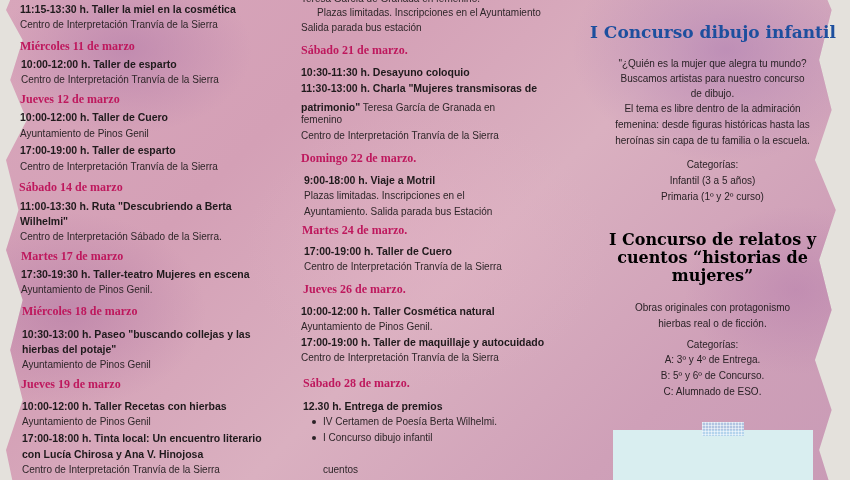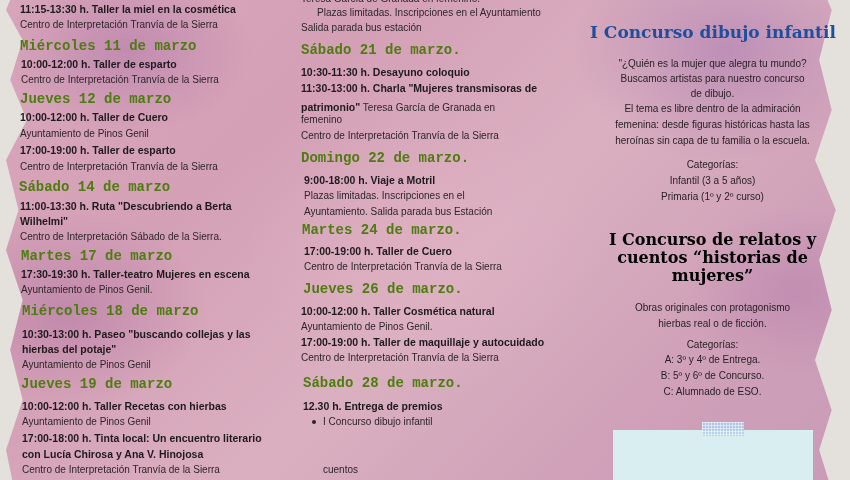--- a/index.html
+++ b/index.html
@@ -21,25 +21,25 @@
         radial-gradient(ellipse 260px 200px at 420px 260px, rgba(226,178,196,0.5), transparent 70%),
         linear-gradient(135deg, #d8a6bb 0%, #d4a0b6 30%, #dab0c0 55%, #cfa0b8 80%, #c99bb6 100%);
       clip-path: polygon(0% 4%, 2% 10%, 0.5% 18%, 2.5% 26%, 0% 34%, 1.5% 44%, 0% 52%, 2% 62%, 0.5% 72%, 2% 82%, 0% 92%, 1% 100%, 99% 100%, 97.5% 92%, 99% 84%, 97% 74%, 99% 64%, 97.5% 54%, 99.5% 44%, 97% 34%, 99% 24%, 97.5% 14%, 99% 4%, 98% 0%, 1% 0%);
     }
     .col { position: absolute; top: 0; }
     .col1 { left: 22px; width: 262px; }
     .col2 { left: 300px; width: 270px; }
     .col3 { left: 590px; width: 245px; text-align: center; }
 
     .day {
-      color: #4d7c0f;
-      font-weight: bold;
-      font-size: 14px;
+      color: #be185d;
+      font-weight: bold;
+      font-size: 12px;
       line-height: 16px;
-      font-family: Liberation Mono, monospace;
+      font-family: Liberation Serif, serif;
     }
     .ev-title {
       font-weight: bold;
       font-size: 10.5px;
       line-height: 16px;
       color: #1f1a1c;
       font-family: "Liberation Sans", sans-serif;
     }
     .ev-place {
       font-size: 10px;
@@ -170,20 +170,21 @@
 
   <div class="abs day" style="top:281px;left:3px">Jueves 26 de marzo.</div>
   <div class="abs ev-title" style="top:303px;left:1px">10:00-12:00 h. Taller Cosmética natural</div>
   <div class="abs ev-place" style="top:319px;left:1px"> Ayuntamiento de Pinos Genil.</div>
   <div class="abs ev-title" style="top:334px;left:1px">17:00-19:00 h. Taller de maquillaje y autocuidado</div>
   <div class="abs ev-place" style="top:350px;left:1px">Centro de Interpretación Tranvía de la Sierra</div>
 
   <div class="abs day" style="top:375px;left:3px">Sábado 28 de marzo.</div>
   <div class="abs ev-title" style="top:398px;left:3px">12.30 h. Entrega de premios</div>
   <ul class="abs bullet-list" style="top:414px;left:3px">
+    <li>IV Certamen de Poesía Berta Wilhelmi.</li>
     <li>I Concurso dibujo infantil</li>
   </ul>
   <div class="abs ev-place" style="top:462px;left:23px">cuentos</div>
   <div class="abs ev-title" style="top:476px;left:3px">17:30 h. Clausura IV Jornadas Berta Wilhelmi</div>
 </div>
 
 <div class="col col3">
   <div class="abs contest-title-blue" style="top:22px;left:0;width:245px">I Concurso dibujo infantil</div>
   <div class="abs c-text" style="top:56px;left:0;width:245px">"¿Quién es la mujer que alegra tu mundo?</div>
   <div class="abs c-text" style="top:71px;left:0;width:245px">Buscamos artistas para nuestro concurso</div>

